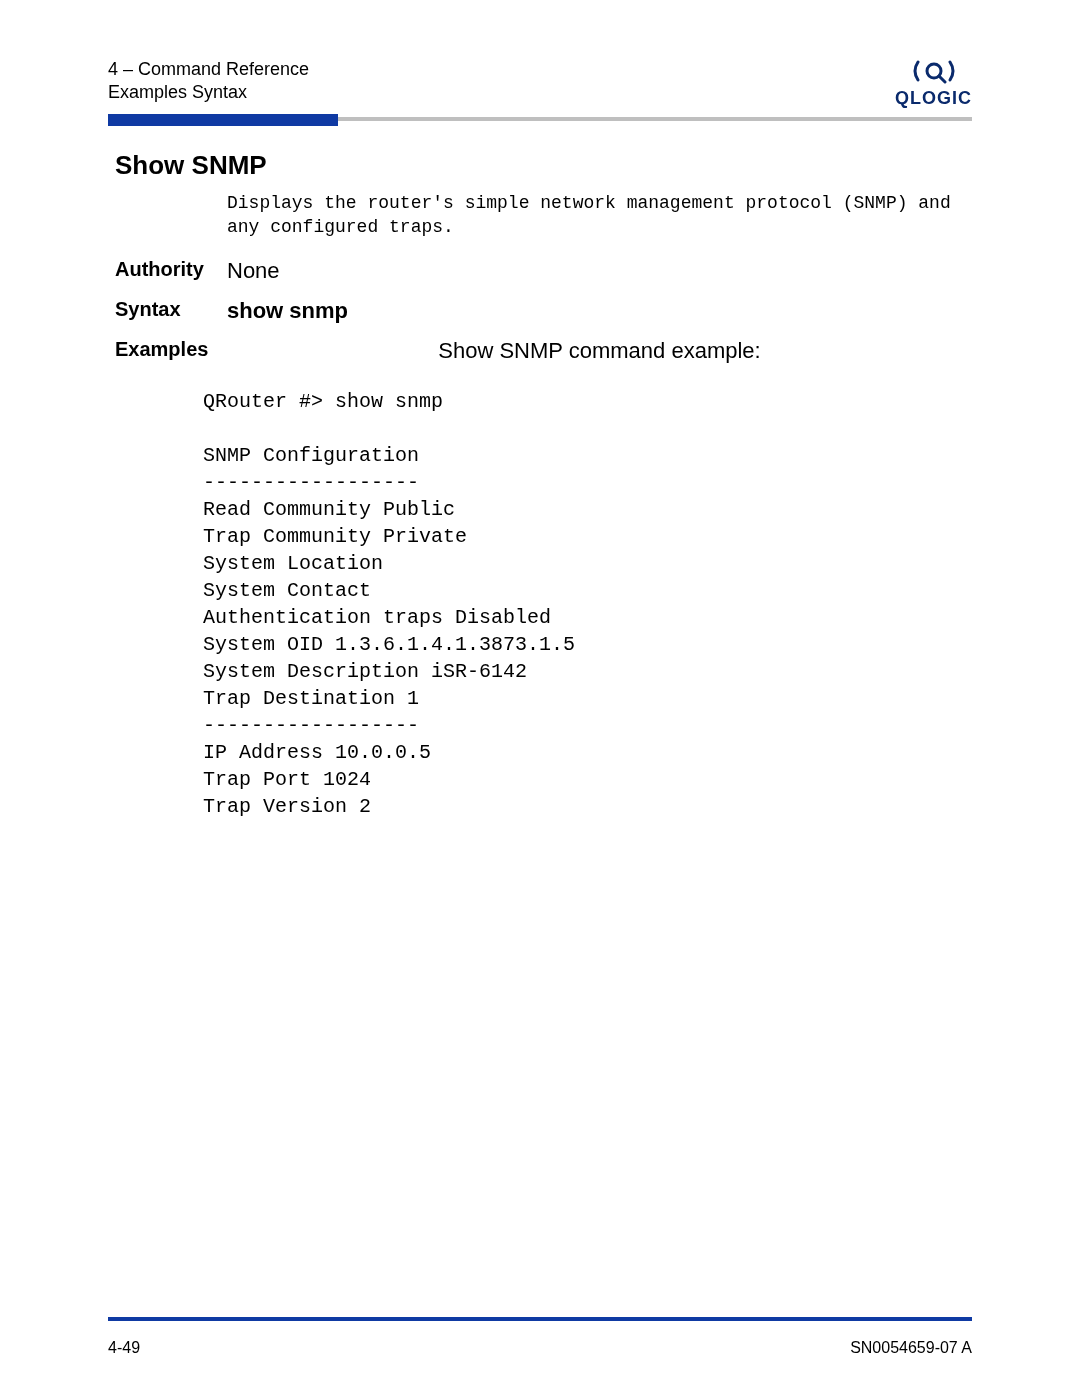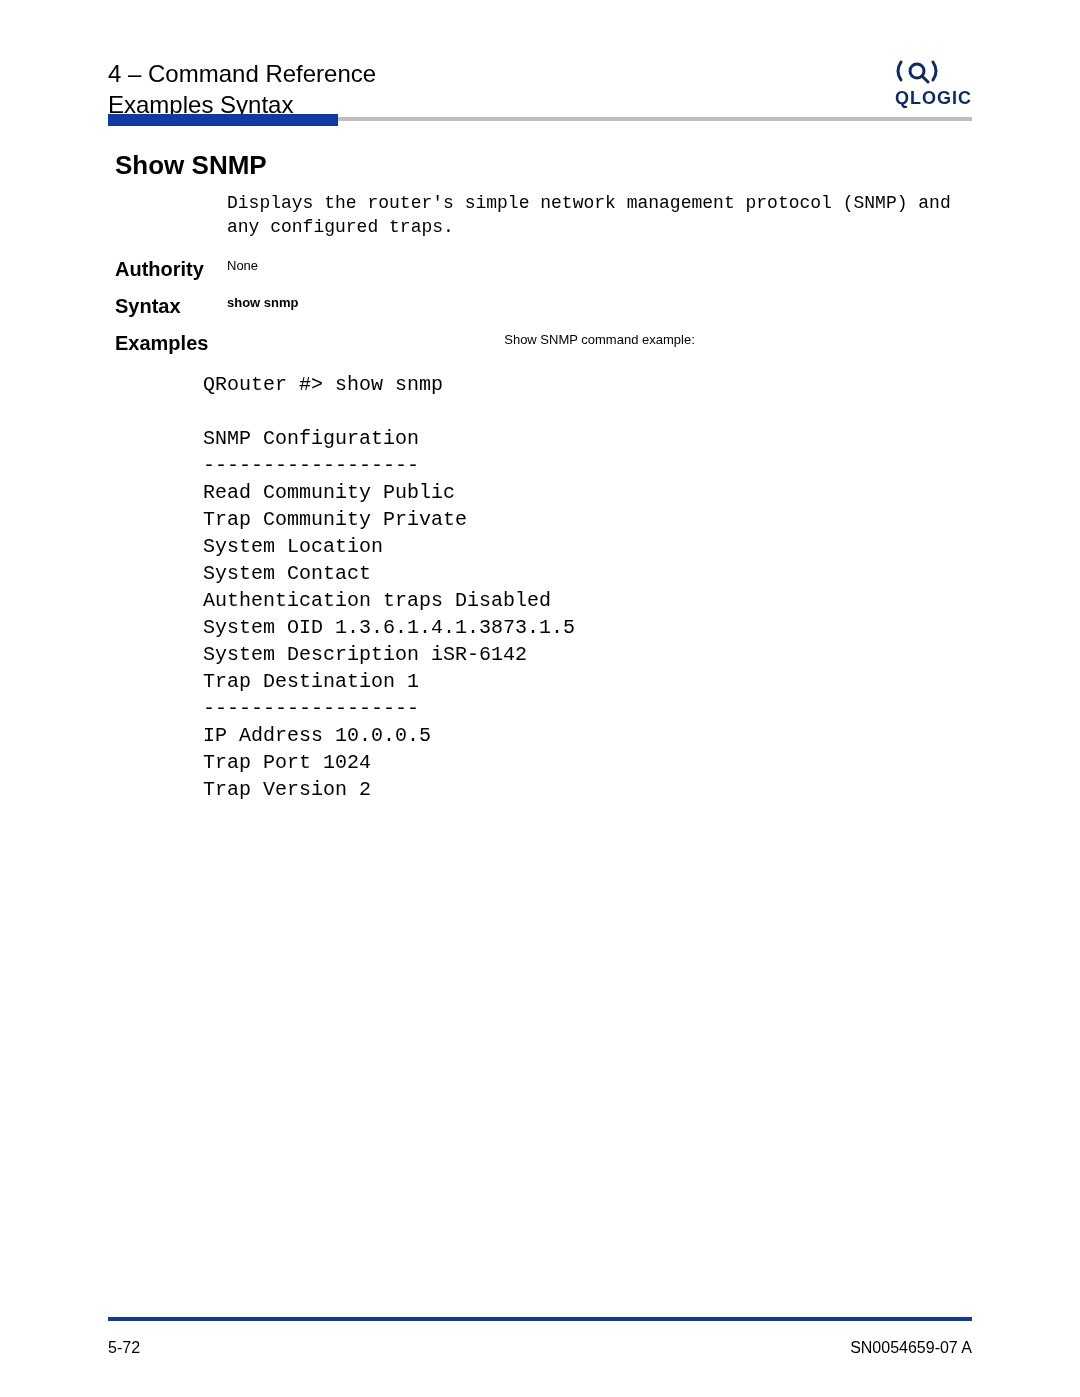--- a/index.html
+++ b/index.html
@@ -1,31 +1,31 @@
 <!DOCTYPE html>
 <html><head>
 <meta charset="utf-8">
 <style>
   * { box-sizing: border-box; margin: 0; padding: 0; }
   html, body { width: 1080px; height: 1397px; background: #fff; font-family: Arial, Helvetica, sans-serif; color: #000; }
   .page { position: relative; width: 1080px; height: 1397px; }
   .header { position: absolute; top: 58px; left: 108px; right: 108px; }
-  .header-left { font-size: 24px; line-height: 1.3; }
-  .logo { position: absolute; top: 58px; right: 108px; text-align: left; }
+  .header-left { font-size: 18px; line-height: 1.3; }
+  .logo { position: absolute; top: 58px; right: 108px; text-align: center; }
   .logo-icon { color: #0a2a6c; font-weight: bold; }
   .logo-text { color: #0a2a6c; font-weight: 700; letter-spacing: 1px; font-size: 18px; }
   .rule-row { position: absolute; top: 114px; left: 108px; right: 108px; height: 12px; }
   .rule-blue { position: absolute; left: 0; top: 0; width: 230px; height: 12px; background: #0f3aa3; }
   .rule-gray { position: absolute; left: 230px; right: 0; top: 3px; height: 4px; background: #bfbfbf; }
   .content { position: absolute; top: 150px; left: 115px; right: 108px; }
   h1.title { font-size: 26px; font-weight: 700; margin-bottom: 10px; font-family: Arial, Helvetica, sans-serif; }
   .intro { font-size: 18px; line-height: 1.35; margin-left: 112px; margin-bottom: 18px; font-family: Liberation Mono, monospace; }
   .row { display: flex; margin-bottom: 14px; }
   .label-col { width: 112px; font-weight: 700; font-size: 20px; }
-  .value-col { flex: 1; font-size: 13px; }
+  .value-col { flex: 1; font-size: 22px; }
   .value-bold { font-weight: 700; }
   .example-intro { margin-bottom: 10px; text-align: center; }
   pre.mono { font-family: "Courier New", Courier, monospace; font-size: 20px; line-height: 1.35; white-space: pre; margin-left: 88px; }
   .footer-rule { position: absolute; left: 108px; right: 108px; bottom: 76px; height: 4px; background: #0f3aa3; }
   .footer { position: absolute; left: 108px; right: 108px; bottom: 40px; display: flex; justify-content: space-between; font-size: 16px; }
 </style>
 </head>
 <body>
 
 <div class="page">
@@ -88,17 +88,17 @@
 System Description iSR-6142
 Trap Destination 1
 ------------------
 IP Address 10.0.0.5
 Trap Port 1024
 Trap Version 2</pre>
   </div>
 
   <div class="footer-rule"></div>
   <div class="footer">
-    <span>5-72</span>
+    <span>4-49</span>
     <span>SN0054659-07 A</span>
   </div>
 
 </div>
 
 </body></html>

